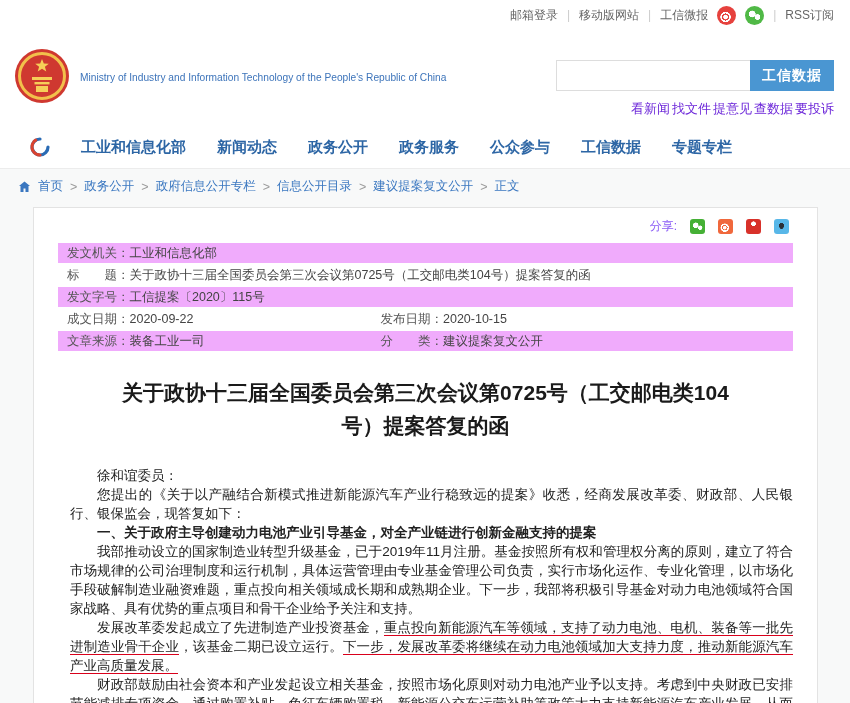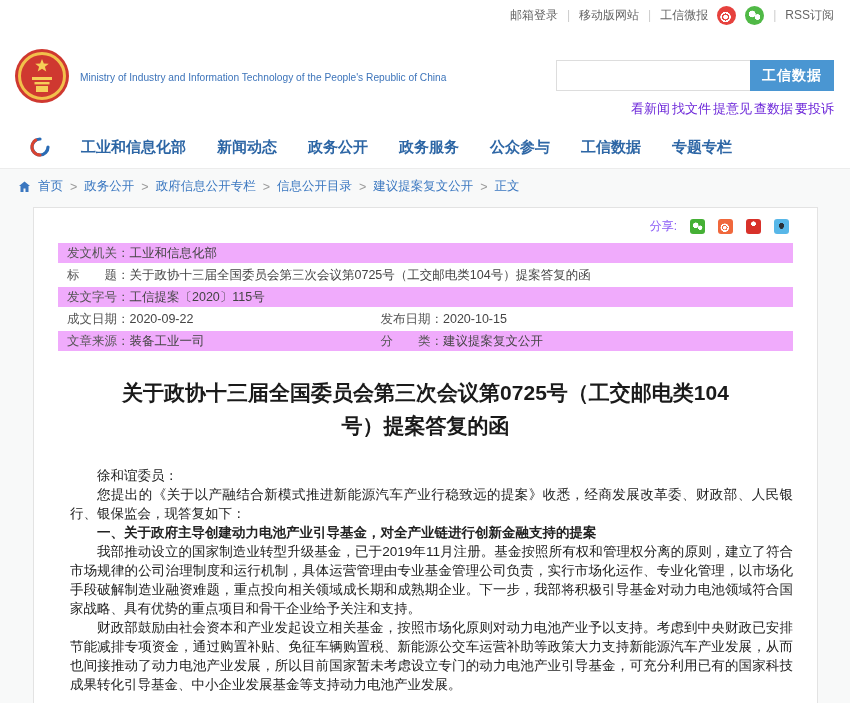--- a/index.html
+++ b/index.html
@@ -183,18 +183,19 @@
       <span><span class="meta-label">分　　类：</span><span>建议提案复文公开</span></span>
     </div>
 
     <h1 class="art-title">关于政协十三届全国委员会第三次会议第0725号（工交邮电类104号）提案答复的函</h1>
 
     <div class="art-body">
       <p>徐和谊委员：</p>
       <p>您提出的《关于以产融结合新模式推进新能源汽车产业行稳致远的提案》收悉，经商发展改革委、财政部、人民银行、银保监会，现答复如下：</p>
       <p class="sec-head">一、关于政府主导创建动力电池产业引导基金，对全产业链进行创新金融支持的提案</p>
       <p>我部推动设立的国家制造业转型升级基金，已于2019年11月注册。基金按照所有权和管理权分离的原则，建立了符合市场规律的公司治理制度和运行机制，具体运营管理由专业基金管理公司负责，实行市场化运作、专业化管理，以市场化手段破解制造业融资难题，重点投向相关领域成长期和成熟期企业。下一步，我部将积极引导基金对动力电池领域符合国家战略、具有优势的重点项目和骨干企业给予关注和支持。</p>
+      <p><span>发展改革委发起成立了先进制造产业投资基金，</span><span class="red-u">重点投向新能源汽车等领域，支持了动力电池、电机、装备等一批先进制造业骨干企业</span><span>，该基金二期已设立运行。</span><span class="red-u">下一步，发展改革委将继续在动力电池领域加大支持力度，推动新能源汽车产业高质量发展。</span></p>
       <p>财政部鼓励由社会资本和产业发起设立相关基金，按照市场化原则对动力电池产业予以支持。考虑到中央财政已安排节能减排专项资金，通过购置补贴、免征车辆购置税、新能源公交车运营补助等政策大力支持新能源汽车产业发展，从而也间接推动了动力电池产业发展，所以目前国家暂未考虑设立专门的动力电池产业引导基金，可充分利用已有的国家科技成果转化引导基金、中小企业发展基金等支持动力电池产业发展。</p>
 
     </div>
 
   </div>
 </div>
 
 </body></html>

